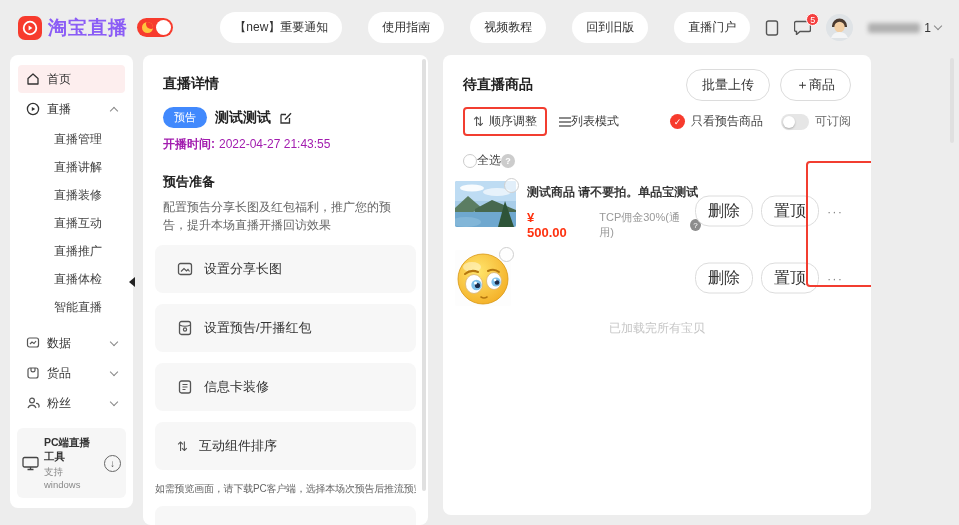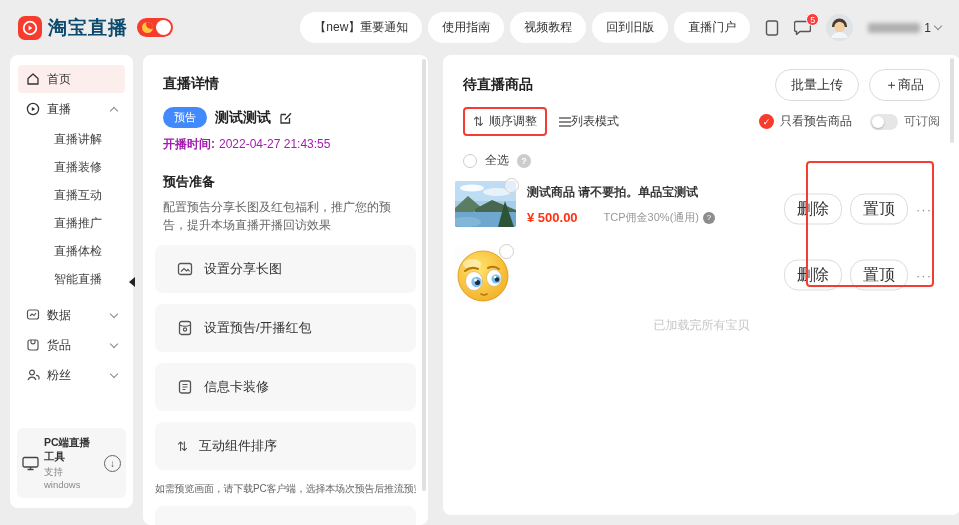--- a/index.html
+++ b/index.html
@@ -6,26 +6,26 @@
   html,body { width:959px; height:525px; }
   body {
     background:#ededed;
     font-family:"Liberation Sans","DejaVu Sans",sans-serif;
     position:relative; overflow:hidden; color:#333;
   }
   
   .header { position:absolute; top:0; left:0; width:959px; height:55px;
     display:flex; align-items:center; padding:0 18px; }
   .logo-area { display:flex; align-items:center; }
-  .logo-text { font-size:19px; font-weight:700; color:#0c4a6e; margin-left:6px; letter-spacing:1px; }
+  .logo-text { font-size:19px; font-weight:700; color:#8b5cf6; margin-left:6px; letter-spacing:1px; }
   .mode-toggle { width:36px; height:19px; background:#f73b2d; border-radius:10px; margin-left:9px; position:relative; cursor:pointer; }
   .moon { position:absolute; left:5px; top:4px; width:11px; height:11px; border-radius:50%; background:#ffc53d; overflow:hidden; }
   .moon::after { content:""; position:absolute; left:4px; top:-3px; width:10px; height:10px; border-radius:50%; background:#f73b2d; }
   .knob { position:absolute; right:2px; top:2px; width:15px; height:15px; border-radius:50%; background:#fff; }
-  .nav { margin-left:auto; display:flex; align-items:center; gap:6px; }
+  .nav { margin-left:auto; display:flex; align-items:center; gap:26px; }
   .nav-pill { background:#fff; border-radius:16px; padding:7px 14px; font-size:12px; color:#333; cursor:pointer; white-space:nowrap; }
   .header-icons { display:flex; align-items:center; gap:15px; margin-left:15px; }
   .h-ic { position:relative; cursor:pointer; display:flex; }
   .msg-badge { position:absolute; top:-7px; right:-8px; background:#f53f3f; color:#fff;
     font-size:9px; min-width:13px; height:13px; line-height:12px; text-align:center;
     border-radius:8px; border:1px solid #fff; padding:0 2px; }
   .avatar { width:27px; height:27px; border-radius:50%; overflow:hidden; background:#e3e6e9; cursor:pointer; }
   .user { display:flex; align-items:center; gap:4px; cursor:pointer; }
   .blur-bar { width:52px; height:10px; background:#b0b0b0; border-radius:2px; filter:blur(2px); }
   .user-suffix { font-size:12px; color:#333; }
@@ -65,39 +65,39 @@
   .action-card { margin-top:11px; height:48px; background:#f7f7f7; border-radius:8px;
     display:flex; align-items:center; gap:11px; padding:0 10px 0 22px; font-size:13px; color:#333; cursor:pointer; }
   .ac-ic { width:16px; height:16px; display:flex; color:#555; }
   .sort-glyph { font-size:13px; color:#555; font-family:"DejaVu Sans",sans-serif; }
   .note { margin-top:12px; font-size:10px; letter-spacing:-0.2px; color:#666; white-space:nowrap; overflow:hidden; }
   .pc-card { margin-top:10px; background:#f7f7f7; border-radius:8px; display:flex;
     align-items:center; gap:10px; padding:15px 14px; height:72px; cursor:pointer; }
   .pc-title { font-size:15px; font-weight:700; color:#222; }
   .v-scroll { position:absolute; width:4px; background:#e0e0e0; border-radius:2px; }
   
-  .products { position:absolute; left:443px; top:55px; width:517px; height:460px;
+  .products { position:absolute; left:443px; top:55px; width:428px; height:460px;
     background:#fff; border-radius:8px; padding:14px 20px 8px; overflow:hidden; }
   .p-head { display:flex; align-items:center; }
   .p-title { font-size:14px; font-weight:700; color:#222; }
   .pill { background:#fff; border:1px solid #dcdcdc; border-radius:16px; padding:6px 15px;
     font-size:13px; color:#333; cursor:pointer; white-space:nowrap; }
   .p-head .pill + .pill { margin-left:10px; }
   .p-toolbar { margin-top:6px; display:flex; align-items:center; }
   .sort-box { border:2px solid #f23d30; border-radius:4px; padding:4px 8px;
     display:flex; align-items:center; gap:5px; cursor:pointer; }
   .tool-label { font-size:12px; color:#404040; }
   .list-mode { display:flex; align-items:center; margin-left:12px; cursor:pointer; }
   .list-ic { display:flex; color:#666; }
   .check-circle { width:15px; height:15px; border-radius:50%; background:#f73b2d; color:#fff;
     font-size:9px; display:flex; align-items:center; justify-content:center; cursor:pointer; }
   .toggle { width:28px; height:16px; border-radius:8px; background:#e6e6e6; position:relative; cursor:pointer; }
   .toggle .t-knob { position:absolute; left:2px; top:2px; width:12px; height:12px; border-radius:50%;
     background:#fff; box-shadow:0 1px 2px rgba(0,0,0,.25); }
-  .p-select { margin-top:16px; display:flex; align-items:center; gap:8px; }
+  .p-select { margin-top:16px; display:flex; align-items:center; }
   .radio { width:14px; height:14px; border-radius:50%; border:1px solid #ccc; background:#fff; cursor:pointer; }
   .help-ic { width:14px; height:14px; border-radius:50%; background:#ccc; color:#fff; font-size:9px;
     font-weight:700; display:flex; align-items:center; justify-content:center; cursor:pointer; }
   .p-row { margin-top:12px; margin-left:-8px; display:flex; position:relative; padding-right:150px; min-height:56px; }
   .thumb { position:relative; border-radius:2px; overflow:visible; margin-right:11px; flex:none; cursor:pointer; }
   .thumb svg { display:block; border-radius:2px; }
   .thumb-radio { position:absolute; top:-3px; right:-3px; width:15px; height:15px; border-radius:50%;
     background:rgba(255,255,255,.55); border:1px solid #cfcfcf; cursor:pointer; }
   .p-item-title { font-size:12px; font-weight:600; color:#333; margin-top:3px; }
   .p-meta { margin-top:9px; display:flex; align-items:center; gap:26px; }
@@ -180,20 +180,21 @@
     <span class="side-ic">
       <svg width="14" height="14" viewBox="0 0 14 14">
           <circle cx="7" cy="7" r="5.6" fill="none" stroke="#333" stroke-width="1.3"></circle>
           <path d="M5.8 4.9 L9.2 7 L5.8 9.1 Z" fill="#333"></path>
         </svg>
     </span>
     <span>直播</span>
     <i class="chev up"></i>
   </div>
   <div>
+    <div class="sub-item">直播管理</div>
     <div class="sub-item">直播讲解</div>
     <div class="sub-item">直播装修</div>
     <div class="sub-item">直播互动</div>
     <div class="sub-item">直播推广</div>
     <div class="sub-item">直播体检</div>
     <div class="sub-item">智能直播</div>
   </div>
   <div class="side-item" style="margin-top:8px;">
     <span class="side-ic">
       <svg width="14" height="14" viewBox="0 0 14 14">

